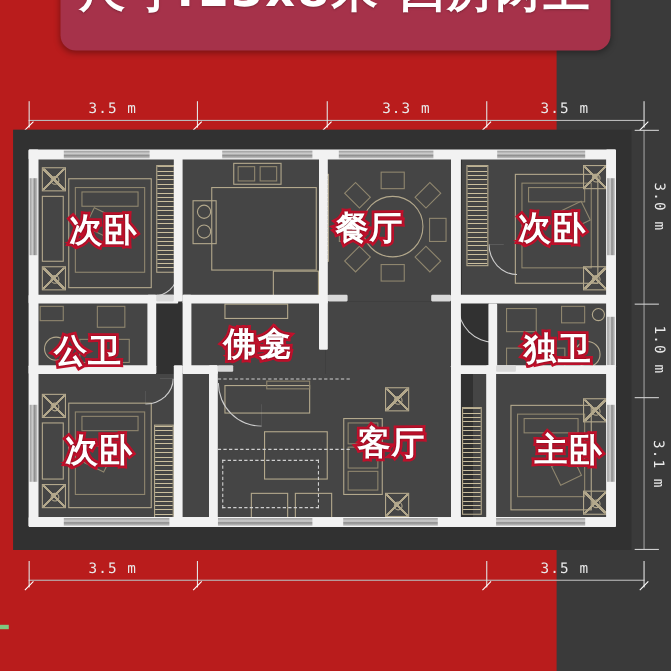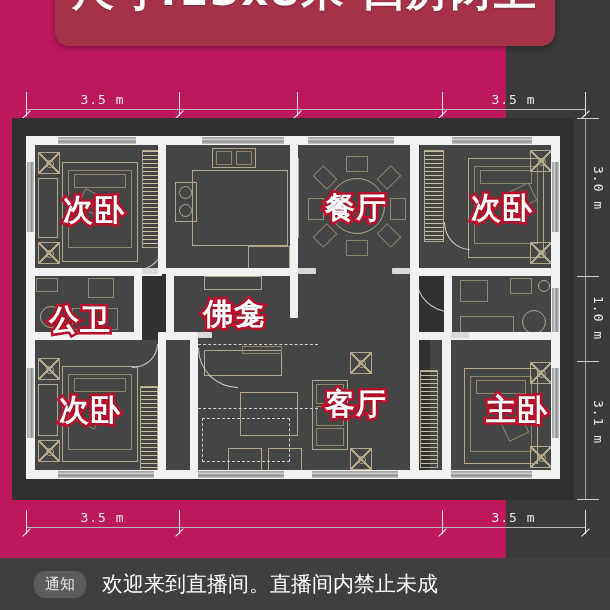--- a/index.html
+++ b/index.html
@@ -2,21 +2,21 @@
 <html><head>
 <meta charset="utf-8">
 <style>
   html,body{margin:0;padding:0;}
   body{
     width:610px;height:610px;overflow:hidden;
     background:#3a3a3a;
     font-family:"Liberation Sans","DejaVu Sans",sans-serif;
     position:relative;
   }
-  #app{position:absolute;inset:0;width:506px;height:610px;background:#be185d;}
+  #app{position:absolute;inset:0;width:506px;height:610px;background:#b91c1c;}
 
   
   .banner{
     position:absolute;left:55px;top:-34px;width:500px;height:80px;
     background:#a6324a;border-radius:14px;
     display:flex;align-items:flex-end;justify-content:center;
     overflow:hidden;box-shadow:0 2px 6px rgba(0,0,0,.35);
   }
   .banner-text{
     color:#ffffff;font-size:42px;font-weight:bold;line-height:1;
@@ -141,20 +141,21 @@
     <div class="dim-tick" style="left:153px;"></div>
     <div class="dim-slash" style="left:148px;"></div>
     <div class="dim-tick" style="left:271px;"></div>
     <div class="dim-slash" style="left:266px;"></div>
     <div class="dim-tick" style="left:416px;"></div>
     <div class="dim-slash" style="left:411px;"></div>
     <div class="dim-tick" style="left:559px;"></div>
     <div class="dim-slash" style="left:554px;"></div>
 
     <div class="dim-label" style="left:0px;width:153px;">3.5 m</div>
+    <div class="dim-label" style="left:271px;width:145px;">3.3 m</div>
     <div class="dim-label" style="left:416px;width:143px;">3.5 m</div>
   </div>
 
   <div class="dim-strip bottom">
     <div class="dim-line"></div>
 
     <div class="dim-tick" style="left:0px;"></div>
     <div class="dim-slash" style="left:-5px;"></div>
     <div class="dim-tick" style="left:153px;"></div>
     <div class="dim-slash" style="left:148px;"></div>
@@ -329,29 +330,26 @@
     <div class="wall" style="left:398px;top:214px;width:9px;height:147px;"></div>
     <div class="wall" style="left:430px;top:214px;width:9px;height:147px;"></div>
 
     <div class="wall dark" style="left:130px;top:150px;width:16px;height:6px;"></div>
     <div class="wall dark" style="left:286px;top:150px;width:18px;height:6px;"></div>
     <div class="wall dark" style="left:380px;top:150px;width:18px;height:6px;"></div>
     <div class="wall dark" style="left:186px;top:214px;width:14px;height:6px;"></div>
     <div class="wall dark" style="left:439px;top:214px;width:18px;height:6px;"></div>
 
     <div class="label" style="left:82px;top:92px;">次卧</div>
-    <div class="label" style="left:344px;top:90px;">餐厅</div>
+    <div class="label" style="left:324px;top:90px;">餐厅</div>
     <div class="label" style="left:490px;top:90px;">次卧</div>
     <div class="label" style="left:222px;top:196px;">佛龛</div>
     <div class="label" style="left:68px;top:202px;">公卫</div>
+    <div class="label" style="left:495px;top:200px;">独卫</div>
     <div class="label" style="left:78px;top:292px;">次卧</div>
     <div class="label" style="left:344px;top:286px;">客厅</div>
     <div class="label" style="left:505px;top:292px;">主卧</div>
 
   </div>
 
   <div class="green-bar"></div>
-  <div class="notice">
-    <div class="notice-badge">通知</div>
-    <div class="notice-text">欢迎来到直播间。直播间内禁止未成</div>
-  </div>
 
 </div>
 
 </body></html>

